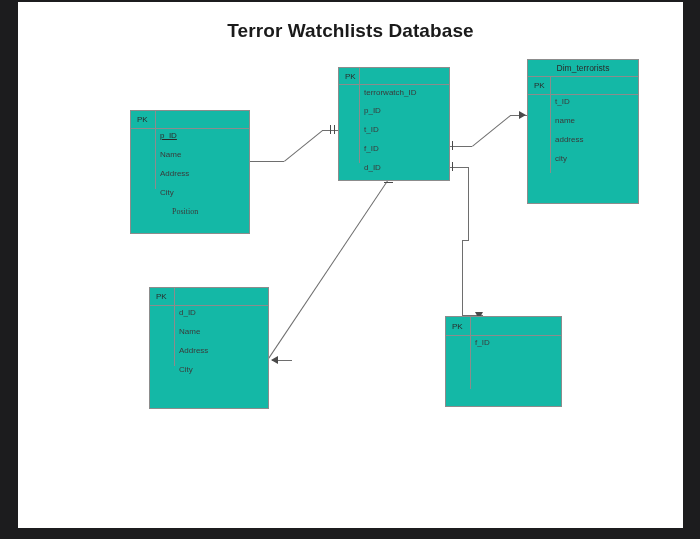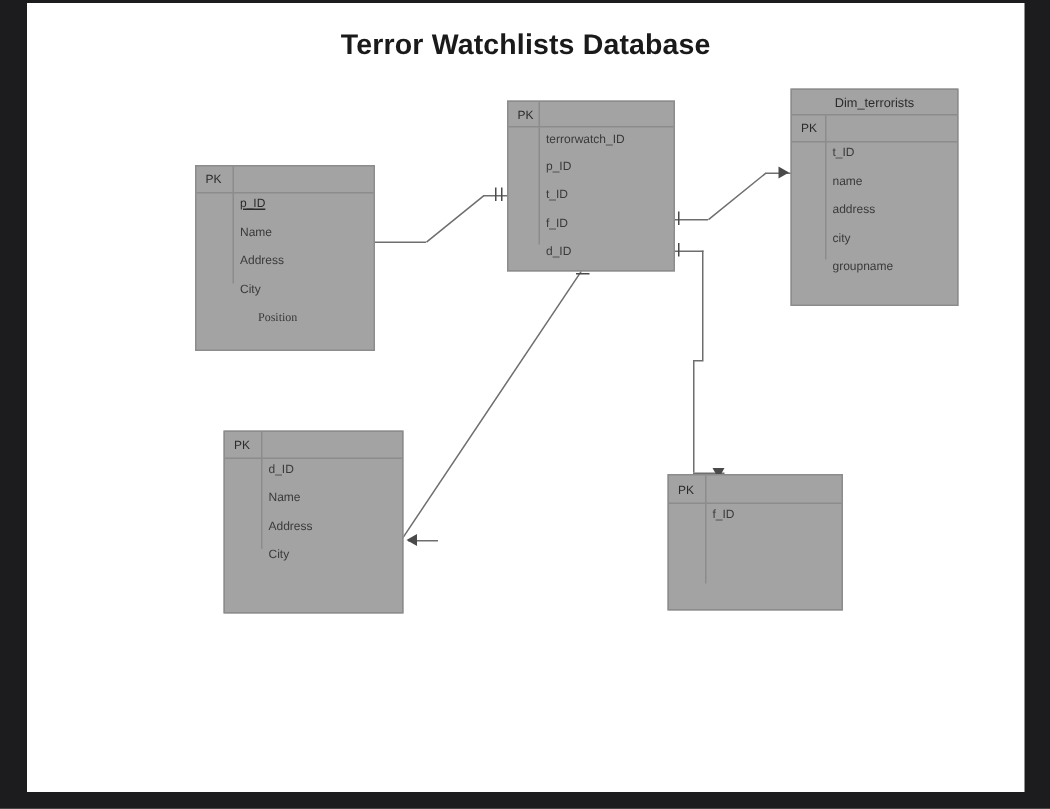--- a/index.html
+++ b/index.html
@@ -36,21 +36,21 @@
     text-align: center;
     font-size: 19px;
     font-weight: bold;
     color: #1a1a1a;
     letter-spacing: 0.1px;
   }
 
   
   .entity {
     position: absolute;
-    background: #a3a3a3;
+    background: #14b8a6;
     border: 1px solid #8c8c8c;
     box-sizing: border-box;
   }
   .ent-header {
     height: 17px;
     line-height: 17px;
     text-align: center;
     font-size: 8.5px;
     color: #2b2b2b;
     border-bottom: 1px solid #8c8c8c;
@@ -269,23 +269,20 @@
         </div>
         <div class="row">
           <span class="cell-name" style="left:27px;">name</span>
         </div>
         <div class="row">
           <span class="cell-name" style="left:27px;">address</span>
         </div>
         <div class="row">
           <span class="cell-name" style="left:27px;">city</span>
         </div>
-        <div class="row">
-          <span class="cell-name" style="left:27px;">groupname</span>
-        </div>
       </div>
     </div>
 
     <div class="entity" style="left:131px; top:285px; width:120px; height:122px;">
       <div class="ent-body">
         <div class="pk-divider" style="left:24px; height:18px;"></div>
         <div class="short-divider" style="left:24px; top:18px; height:60px;"></div>
         <div class="row pk-row" style="height:18px;">
           <span class="cell-key">PK</span>
           <span class="cell-name" style="left:29px;">d_ID</span>

